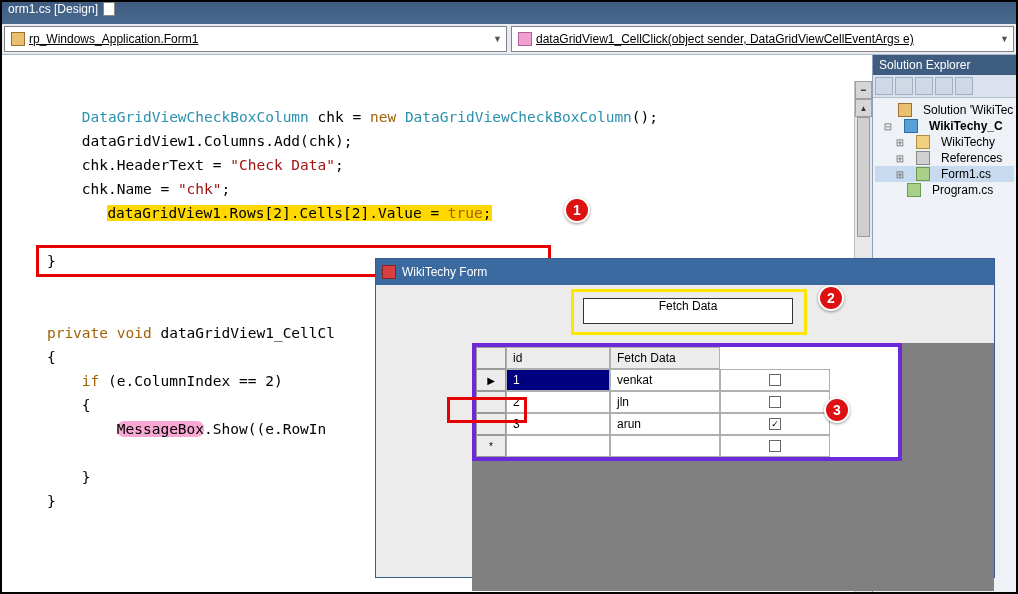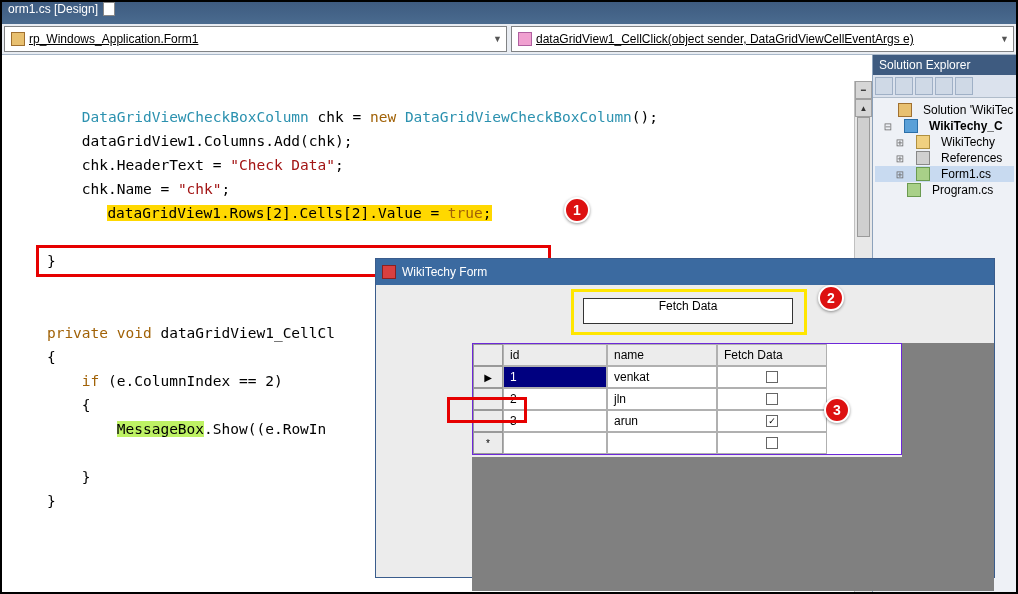--- a/index.html
+++ b/index.html
@@ -14,21 +14,21 @@
   .dropdown .arrow { position: absolute; right: 4px; color: #555; font-size: 9px; }
   
   .main-area { display: flex; height: calc(594px - 22px); }
   .editor-col { flex: 1; position: relative; background: #fff; }
   .editor { font-family: Consolas, monospace; font-size: 14.5px; padding: 26px 0 0 10px; line-height: 24px; color: #000; white-space: pre; }
   .kw-type { color: #2b91af; }
   .kw { color: #a16207; }
   .str { color: #a31515; }
   .hl-box { position: absolute; border: 3px solid #e60000; left: 34px; top: 190px; width: 515px; height: 32px; }
   .hl-text { background: #ffd800; margin-left: 43px; }
-  .hl-mbox { background: #bef264; }
+  .hl-mbox { background: #f9a8d4; border-radius: 7px; }
   
   .scroll-v { position: absolute; right: 0; top: 26px; bottom: 26px; width: 18px; background: #e8e8e8; border-left: 1px solid #c0c0c0; }
   .scroll-v .btn { width: 100%; height: 18px; background: #d6d6d6; border: 1px solid #a0a0a0; display:flex;align-items:center;justify-content:center;font-size:8px;color:#333;}
   .scroll-v .track { position:absolute; top:36px; left:2px; right:2px; height:120px; background:#cfcfcf; border:1px solid #9a9a9a;}
   
   .explorer { width: 144px; background: #eef1f6; border-left: 1px solid #8ca2bb; display:flex; flex-direction:column;}
   .exp-title { background: #3e5b80; color: #fff; padding: 3px 6px; font-size: 12px; }
   .exp-toolbar { background: #dbe2ed; padding: 2px; display:flex; gap:2px; border-bottom:1px solid #b0bcca;}
   .exp-toolbar span { width:18px;height:18px;background:#cfd9e6;border:1px solid #9fb0c6; }
   .exp-tree { padding: 4px 2px; font-size: 12px; color: #000; }
@@ -43,21 +43,21 @@
   .ico-cs { background:#a8d088;border:1px solid #6a9a50; }
   
   .winform { position: absolute; left: 373px; top: 256px; width: 620px; height: 320px; border: 1px solid #3a5c8c; background: #ececec; }
   .wf-title { height: 26px; background: linear-gradient(#3b6aa0,#3b6aa0); display:flex; align-items:center; color:#fff; padding:0 6px; gap:6px; font-size:12px;}
   .wf-title .ico { width:14px;height:14px;background:#d84040;border:1px solid #8a2020; }
   .wf-body { background: #ececec; height: calc(100% - 26px); position: relative; }
   
   .fetch-btn { position:absolute; left:207px; top:13px; width:210px; height:26px; background:#fff; border:1px solid #333; display:flex;align-items:flex-start;justify-content:center; font-size:12px;}
   .yellow-box { position:absolute; left:195px; top:4px; width:236px; height:46px; border:3px solid #ffe600; }
   
-  .grid { position:absolute; left:96px; top:58px; width:430px; background:#fff; border:1px solid #6d28d9; font-size:12px;}
+  .grid { position:absolute; left:96px; top:58px; width:430px; background:#fff; border:4px solid #6d28d9; font-size:12px;}
   .grid-row { display:flex; }
   .grid-row .rowhdr { width:30px; background:#ececec; border:1px solid #999; height:22px; display:flex;align-items:center;justify-content:center; font-size:10px;}
   .grid-row .cell { border:1px solid #b0b0b0; height:22px; padding:2px 6px; display:flex; align-items:center; }
   .c-id { width:104px; }
   .c-name { width:110px; }
   .c-chk { width:110px; justify-content:center; }
   .hdr .cell { background:#ececec; font-weight:normal; }
   .sel-row .c-id { background:#000080; color:#fff; }
   .chk-box { width:12px;height:12px;border:1px solid #666;background:#fff;display:flex;align-items:center;justify-content:center;font-size:9px;color:#000;}
   .grey-right { position:absolute; left:526px; top:58px; width:92px; height:248px; background:#808080; }
@@ -172,21 +172,20 @@
     <div class="grey-bottom"></div>
     <button class="fetch-btn">
         <span>Fetch Data</span>
       </button>
     <div class="yellow-box"></div>
 
     <div class="grid">
       <div class="grid-row hdr">
         <div class="rowhdr"></div>
         <div class="cell c-id">id</div>
-        <div class="cell c-name">name</div>
         <div class="cell c-chk" style="justify-content:flex-start;">Fetch Data</div>
       </div>
       <div class="grid-row sel-row">
         <div class="rowhdr">▶</div>
         <div class="cell c-id">1</div>
         <div class="cell c-name">venkat</div>
         <div class="cell c-chk">
             <span class="chk-box"></span>
           </div>
       </div>

